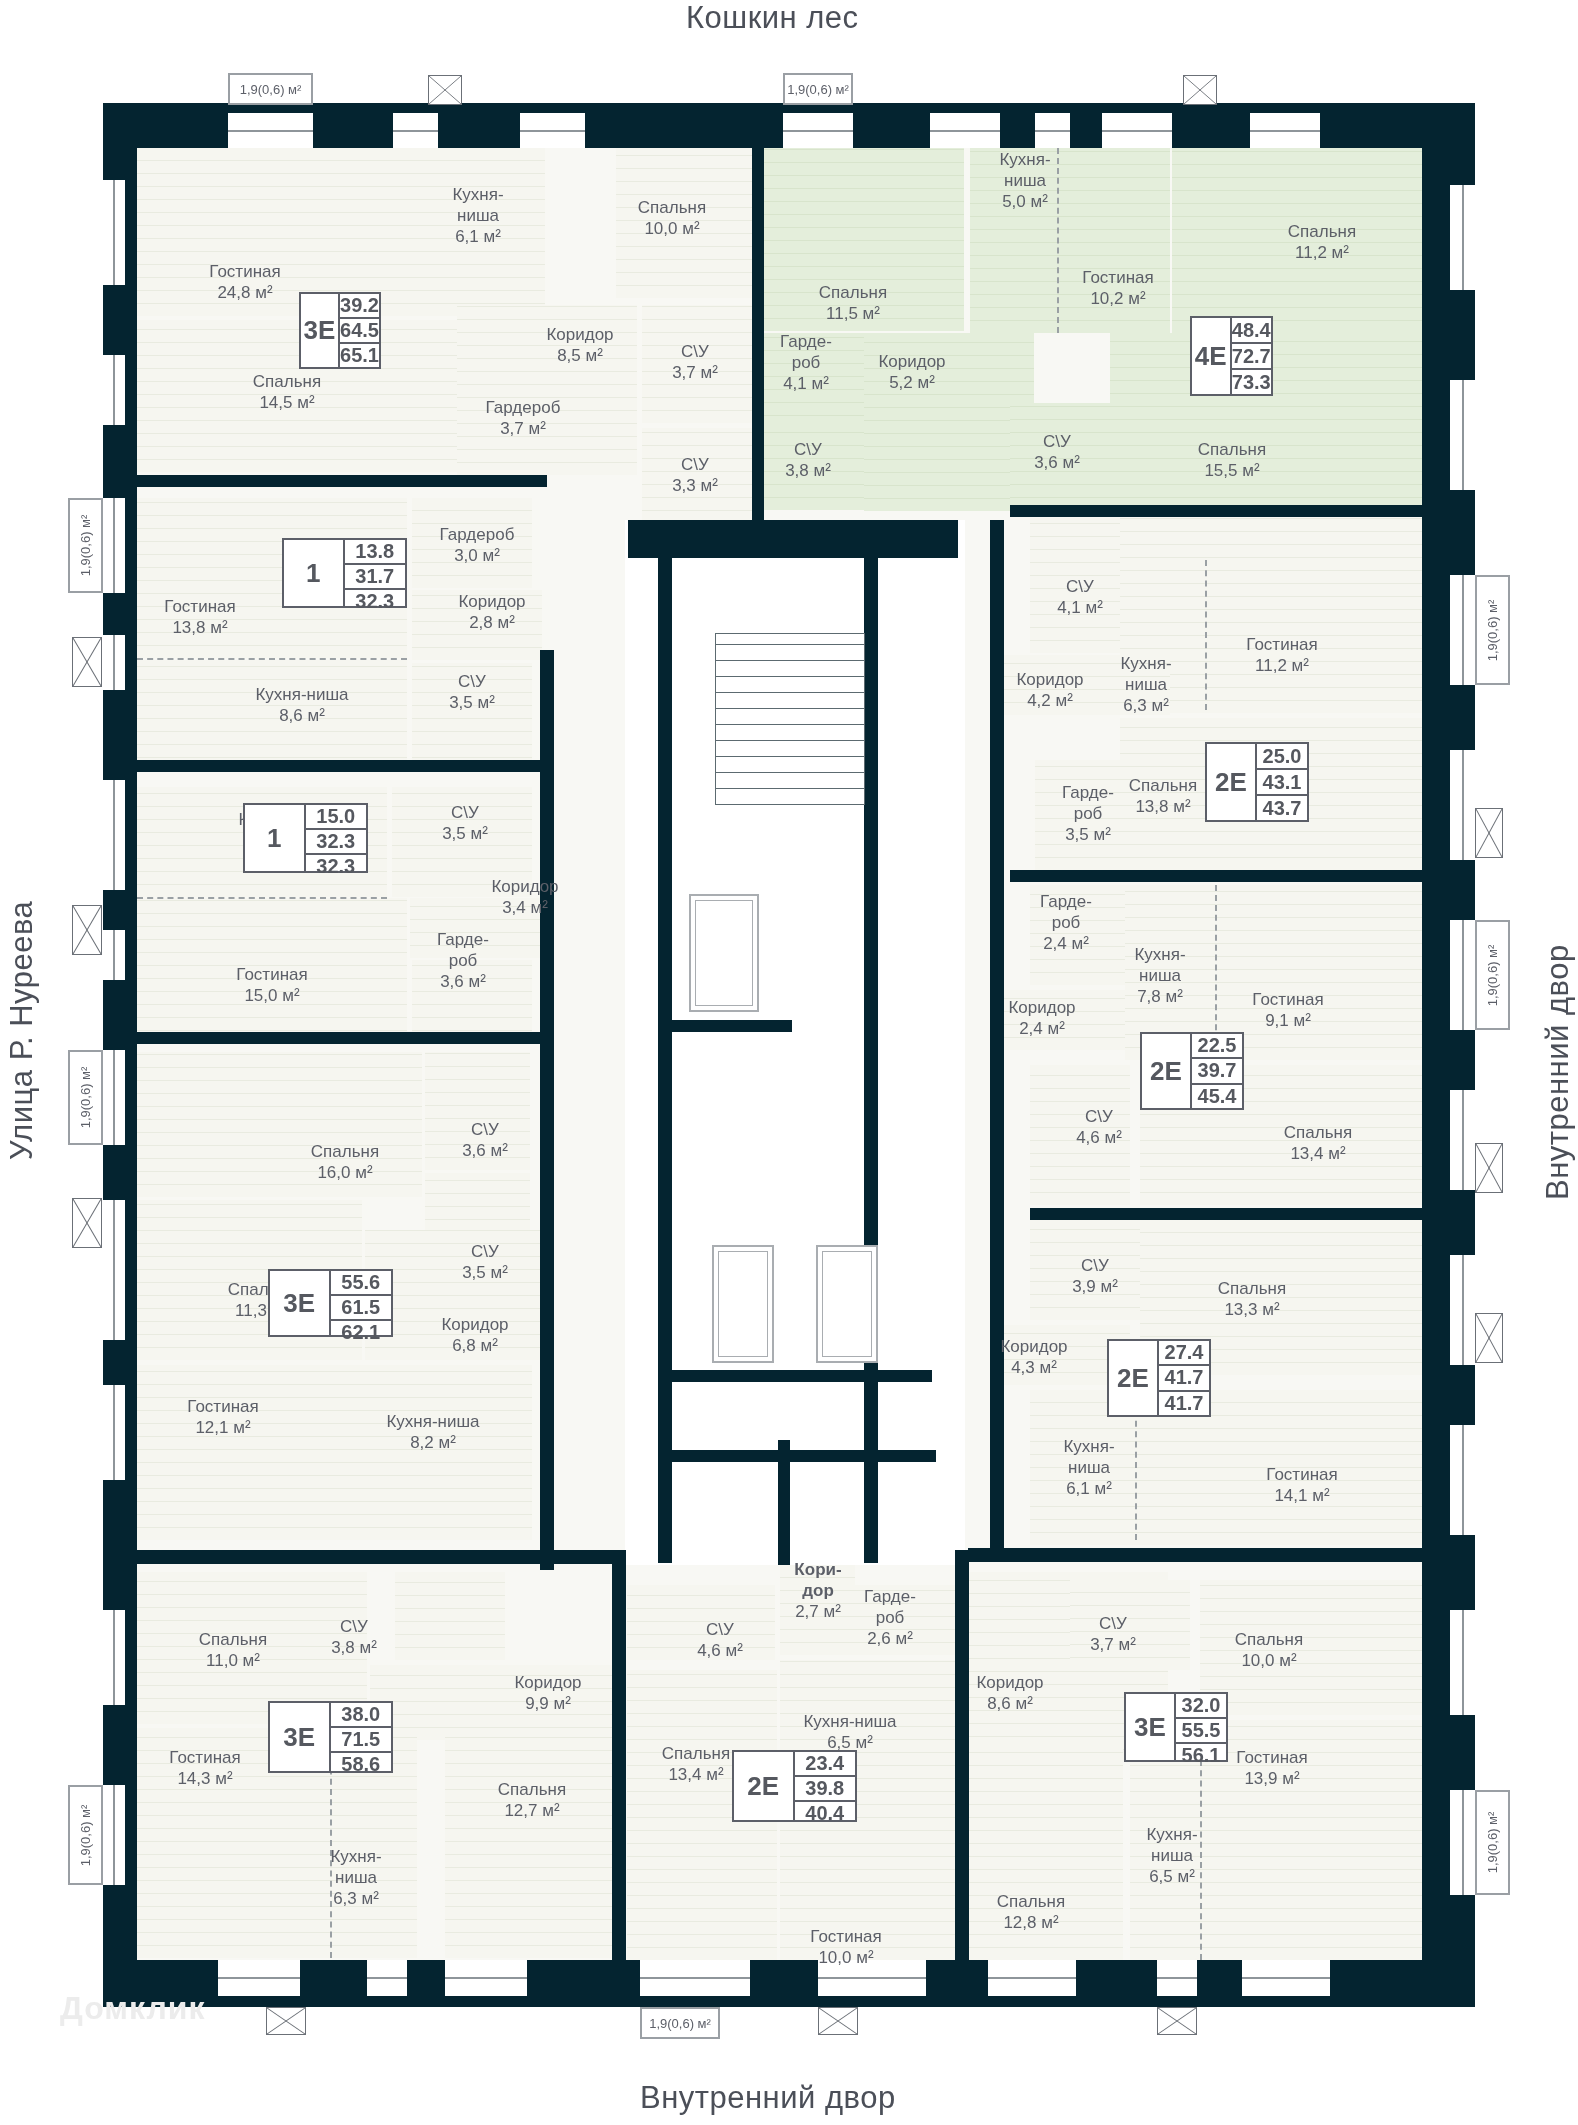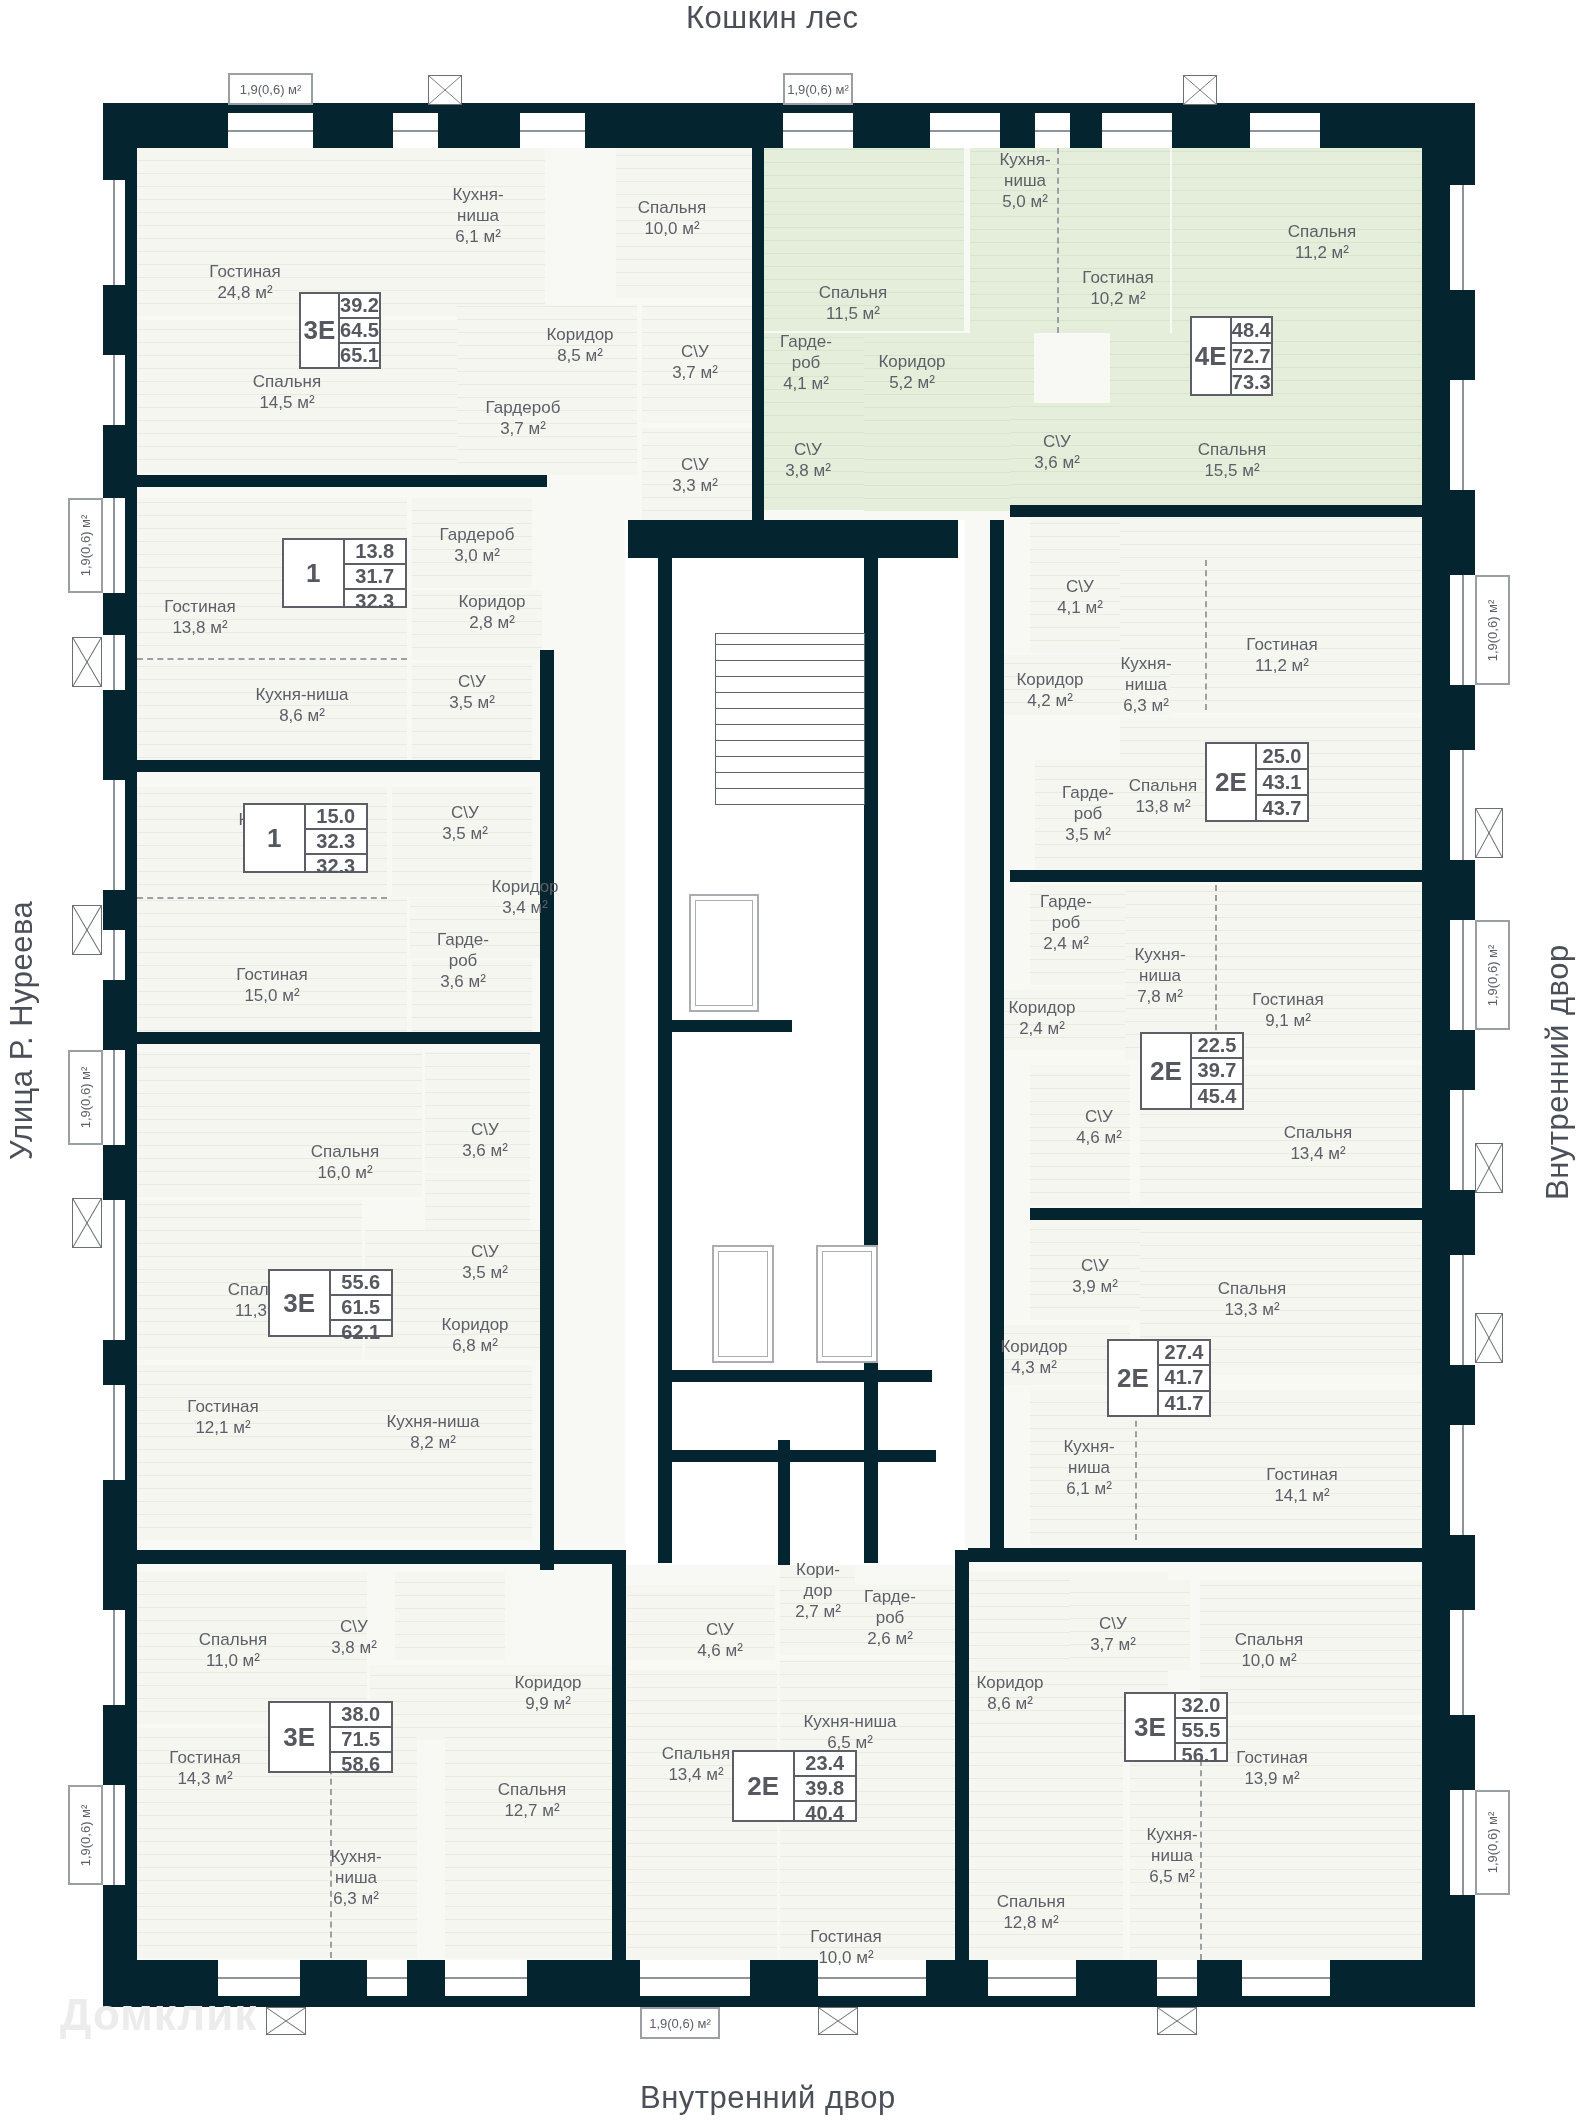--- a/index.html
+++ b/index.html
@@ -22,21 +22,21 @@
   .balcony { position: absolute; border: 2px solid #9a9fa4; background: #ffffff; font-size: 13px; color: #5c5f68; display: flex; align-items: center; justify-content: center; white-space: nowrap; }
   .balcony.v span { transform: rotate(-90deg); display: inline-block; }
   .xbox { position: absolute; border: 1.5px solid #6b7077; background: #ffffff; }
   .xbox svg { width: 100%; height: 100%; display: block; }
   .window { position: absolute; background: #ffffff; }
   .window::after { content: ""; position: absolute; left: 0; right: 0; top: 50%; height: 2px; margin-top: -1px; background: #8e959a; }
   .window.v::after { left: 50%; right: auto; top: 0; bottom: 0; width: 2px; height: auto; margin-top: 0; margin-left: -1px; }
   .stairs { position: absolute; background: repeating-linear-gradient(0deg, #ffffff 0px, #ffffff 15px, #5c6a70 15px, #5c6a70 16px); border: 1px solid #5c6a70; }
   .lift { position: absolute; border: 2px solid #a9adb1; background: #ffffff; }
   .lift::after { content: ""; position: absolute; inset: 4px; border: 1px solid #a9adb1; }
-  .watermark { position: absolute; left: 60px; top: 1990px; font-size: 44px; font-weight: bold; color: #ececec; letter-spacing: 1px; }
+  .watermark { position: absolute; left: 60px; top: 1990px; font-size: 32px; font-weight: bold; color: #ececec; letter-spacing: 1px; }
   .dash-h { position: absolute; height: 0; border-top: 2px dashed #9aa0a4; }
   .dash-v { position: absolute; width: 0; border-left: 2px dashed #9aa0a4; }
 </style>
 </head>
 <body>
 
 <div class="street" style="left:686px; top:0px;">Кошкин лес</div>
 <div class="street vert-l" style="left:4px; top:1160px;">Улица Р. Нуреева</div>
 <div class="street vert-r" style="left:1540px; top:1200px;">Внутренний двор</div>
 <div class="street" style="left:640px; top:2080px;">Внутренний двор</div>
@@ -455,21 +455,21 @@
     <div>Спальня</div>
     <div>12,7 м²</div>
   </div>
 <div class="rlabel" style="left:356px;top:1877px;">
     <div style="white-space:pre;">Кухня-
 ниша</div>
     <div>6,3 м²</div>
   </div>
 
 <div class="rlabel" style="left:818px;top:1590px;">
-    <div style="white-space:pre;">Кори-
+    <div style="white-space:pre;font-weight:bold;">Кори-
 дор</div>
     <div>2,7 м²</div>
   </div>
 <div class="rlabel" style="left:720px;top:1640px;">
     <div>С\У</div>
     <div>4,6 м²</div>
   </div>
 <div class="rlabel" style="left:890px;top:1617px;">
     <div style="white-space:pre;">Гарде-
 роб</div>

